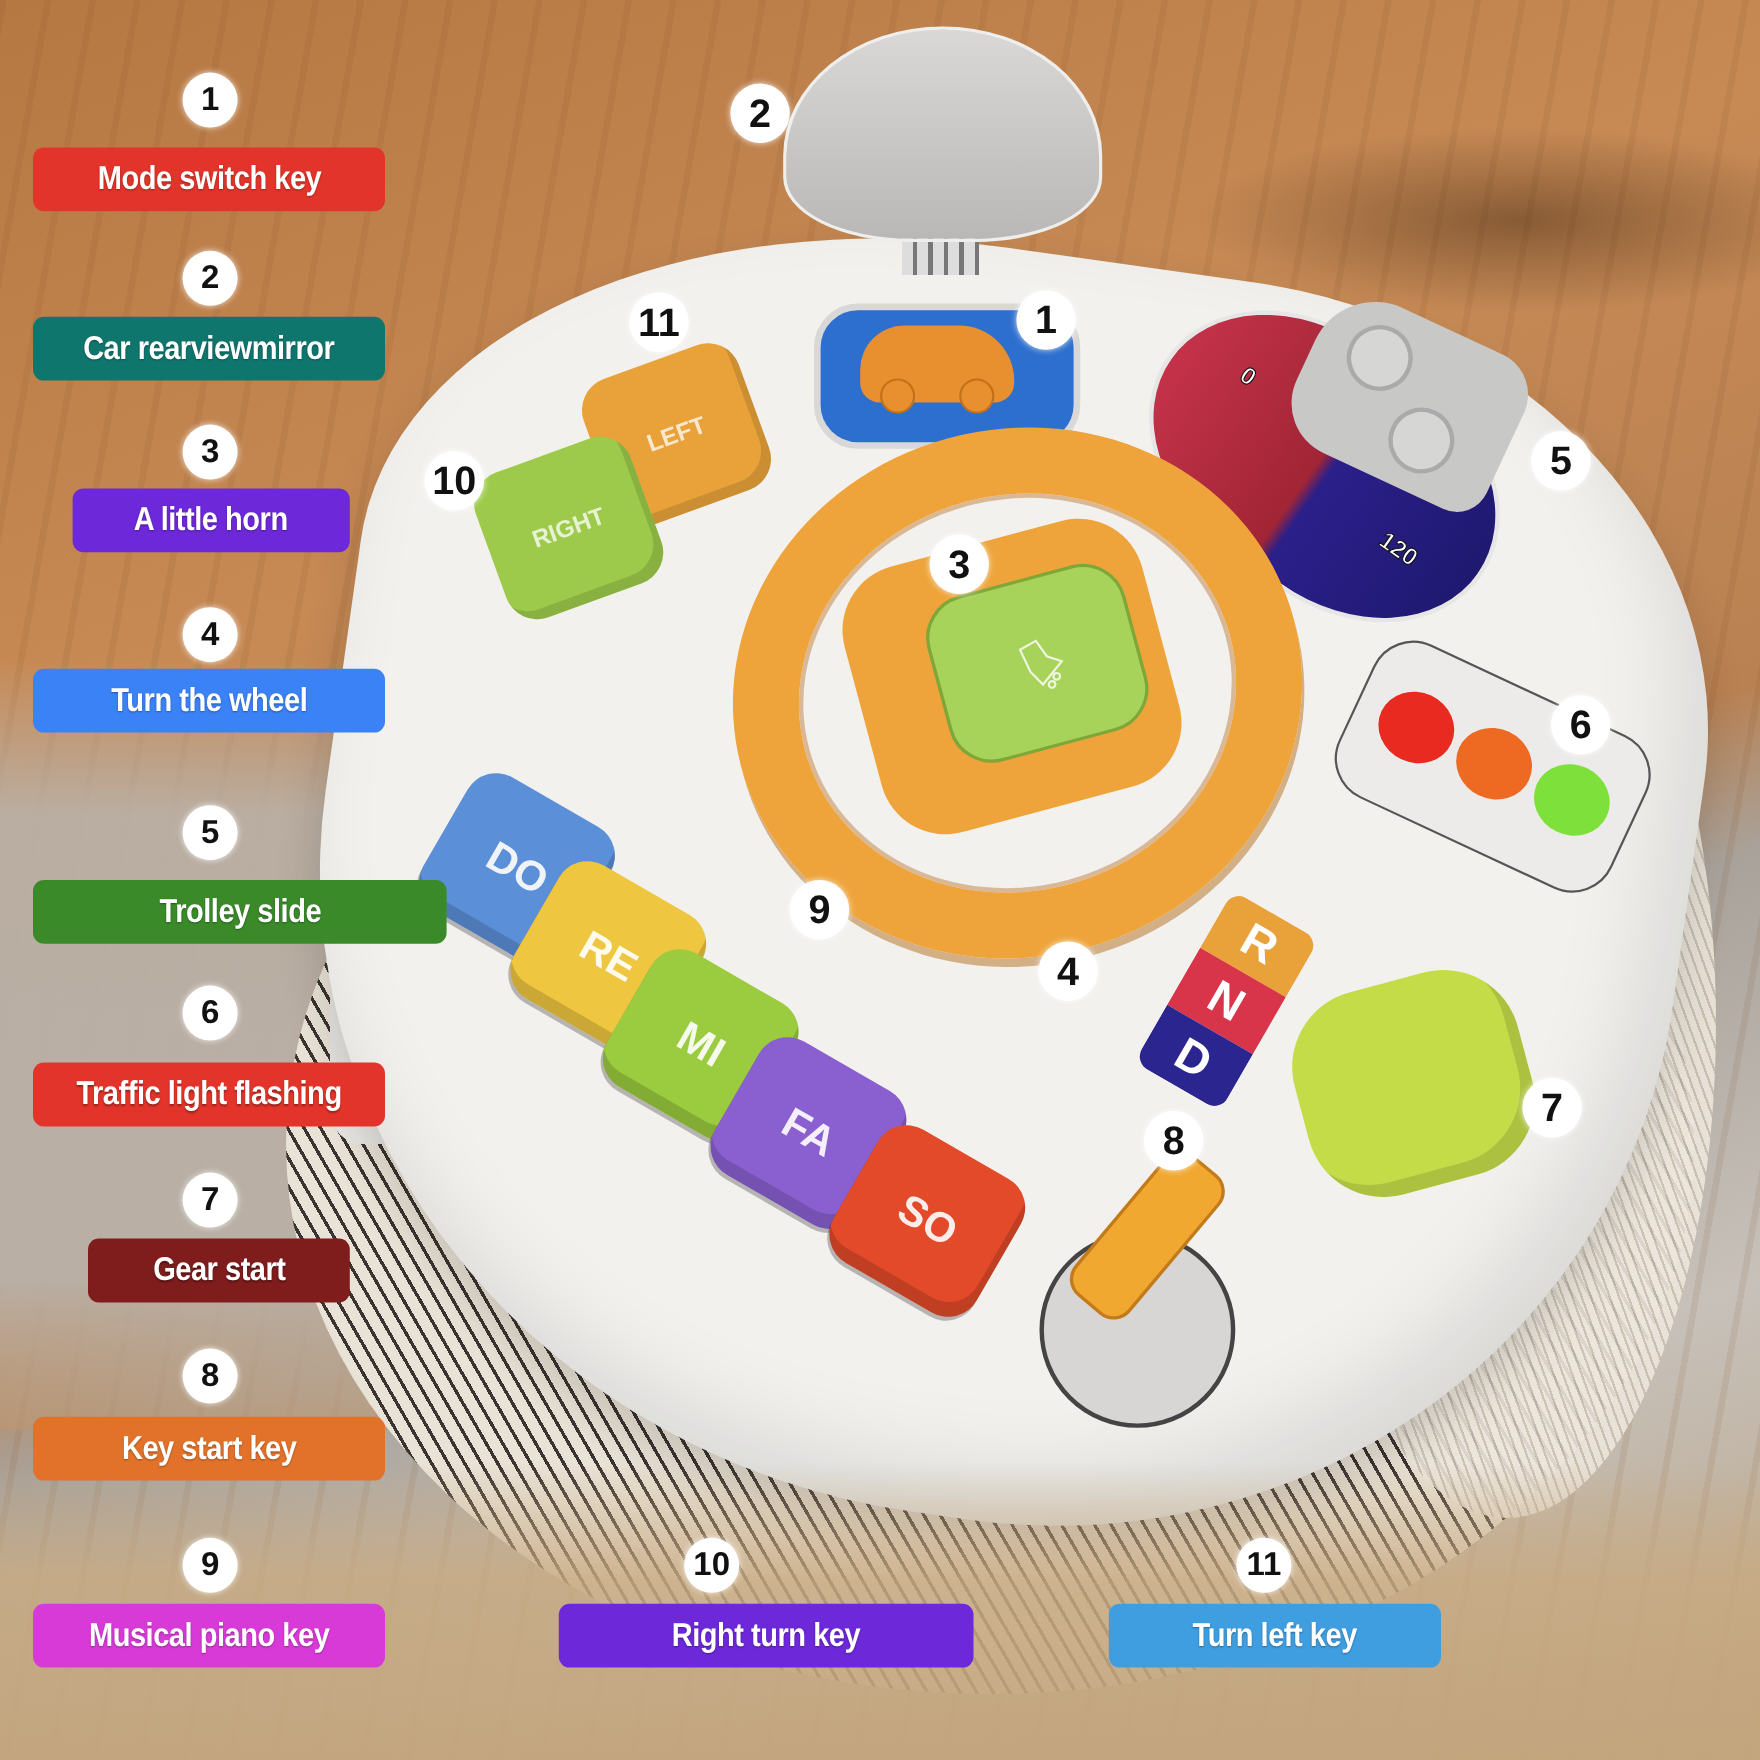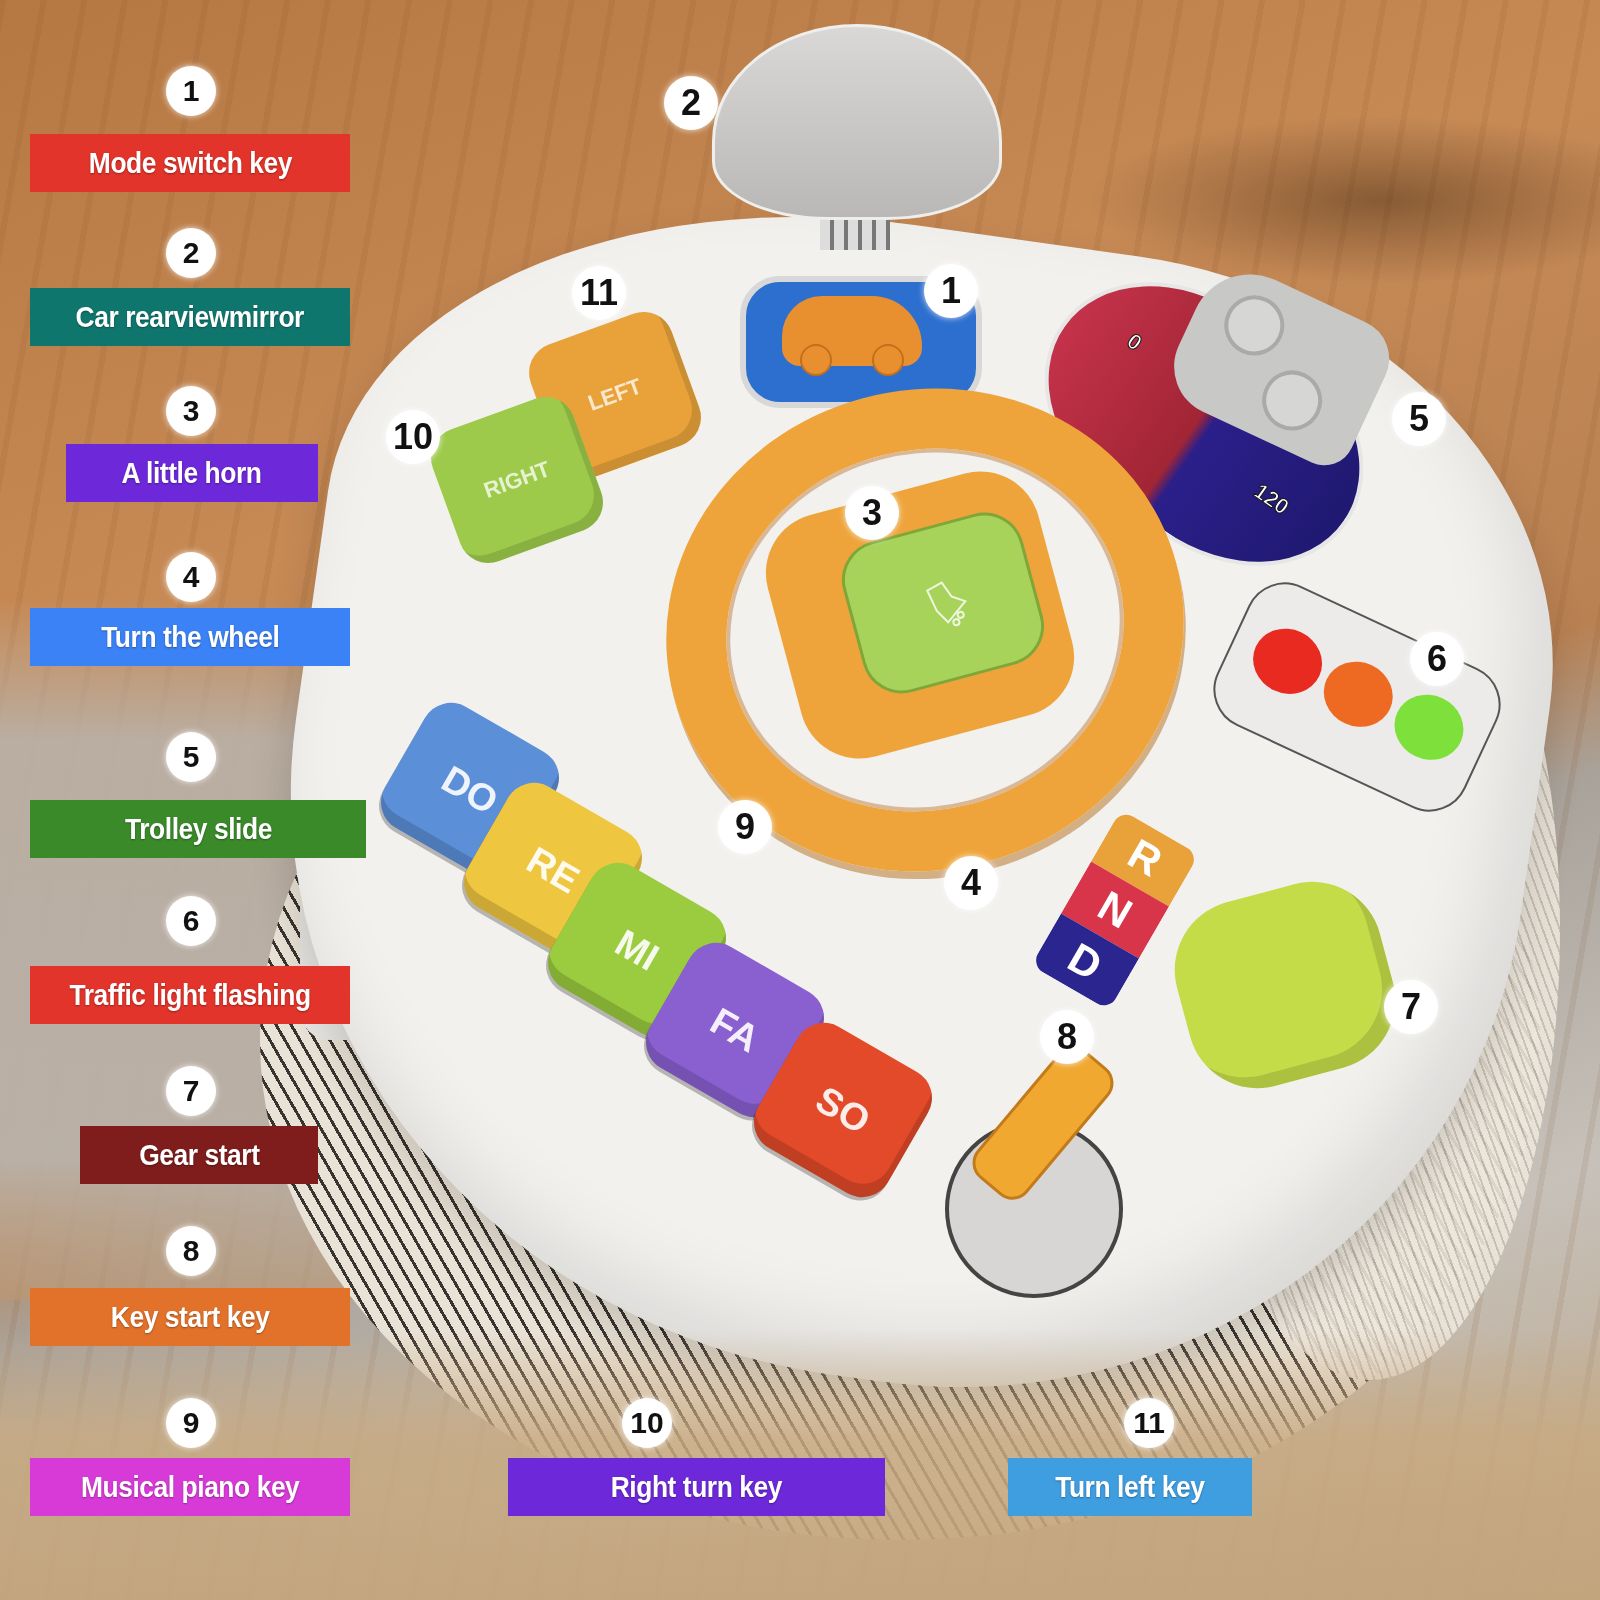--- a/index.html
+++ b/index.html
@@ -56,21 +56,21 @@
   .ignition{position:absolute;left:945px;top:1120px;width:170px;height:170px;border-radius:50%;background:#d7d6d4;border:4px solid #444;}
   .ign-key{position:absolute;left:960px;top:1090px;width:160px;height:60px;background:#f0a830;border-radius:20px;transform:rotate(-50deg);border:3px solid #c27a1a;}
 
   .piano-key{position:absolute;width:150px;height:140px;border-radius:30px;transform:rotate(30deg);display:flex;align-items:center;justify-content:center;
     font-weight:900;font-size:38px;color:rgba(255,255,255,.9);box-shadow:inset -6px -12px 0 rgba(0,0,0,.15),0 4px 0 rgba(0,0,0,.25);}
 
   
   .num{position:absolute;width:54px;height:54px;border-radius:50%;background:#fff;color:#111;font-weight:bold;font-size:36px;display:flex;align-items:center;justify-content:center;
     box-shadow:0 0 6px rgba(255,255,255,.8);}
   .num.small{width:50px;height:50px;font-size:30px;}
-  .label{position:absolute;height:58px;border-radius:0;color:#fff;font-weight:bold;font-size:30px;display:flex;align-items:center;justify-content:center;
+  .label{position:absolute;height:58px;border-radius:10px;color:#fff;font-weight:bold;font-size:30px;display:flex;align-items:center;justify-content:center;
     letter-spacing:-.5px;text-shadow:0 1px 2px rgba(0,0,0,.35);white-space:nowrap;}
   .label span{display:inline-block;transform:scaleX(.88);}
 </style>
 </head>
 <body>
 
 <div class="scene">
   <div class="floor-blur"></div>
   <div class="rug"></div>
   <div class="rug-edge"></div>
@@ -169,21 +169,21 @@
 <div class="label" style="left:66px;top:444px;width:252px;background:#6d28d9">
     <span>A little horn</span>
   </div>
 
 <div class="num small" style="left:166px;top:552px">4</div>
 <div class="label" style="left:30px;top:608px;width:320px;background:#3b82f6">
     <span>Turn the wheel</span>
   </div>
 
 <div class="num small" style="left:166px;top:732px">5</div>
-<div class="label" style="left:30px;top:800px;width:336px;background:#3a8a2a">
+<div class="label" style="left:30px;top:800px;width:376px;background:#3a8a2a">
     <span>Trolley slide</span>
   </div>
 
 <div class="num small" style="left:166px;top:896px">6</div>
 <div class="label" style="left:30px;top:966px;width:320px;background:#e2342a">
     <span>Traffic light flashing</span>
   </div>
 
 <div class="num small" style="left:166px;top:1066px">7</div>
 <div class="label" style="left:80px;top:1126px;width:238px;background:#7f1d1d">
@@ -199,15 +199,15 @@
 <div class="label" style="left:30px;top:1458px;width:320px;background:#d83ad8">
     <span>Musical piano key</span>
   </div>
 
 <div class="num small" style="left:622px;top:1398px">10</div>
 <div class="label" style="left:508px;top:1458px;width:377px;background:#6d28d9">
     <span>Right turn key</span>
   </div>
 
 <div class="num small" style="left:1124px;top:1398px">11</div>
-<div class="label" style="left:1008px;top:1458px;width:244px;background:#3e9ee0">
+<div class="label" style="left:1008px;top:1458px;width:302px;background:#3e9ee0">
     <span>Turn left key</span>
   </div>
 
 </body></html>

